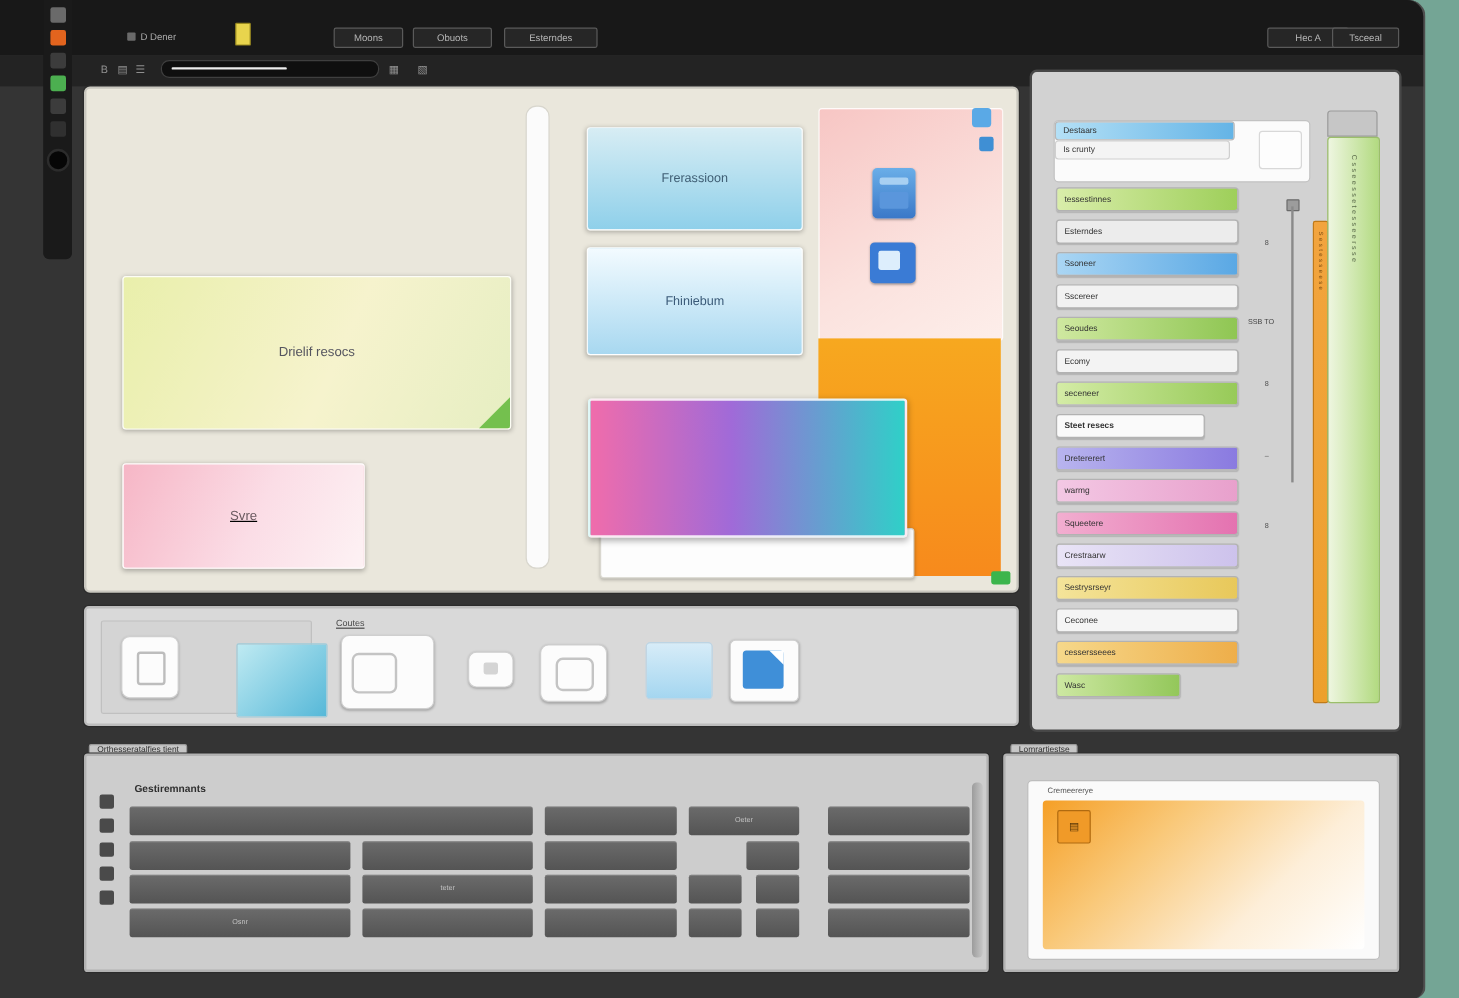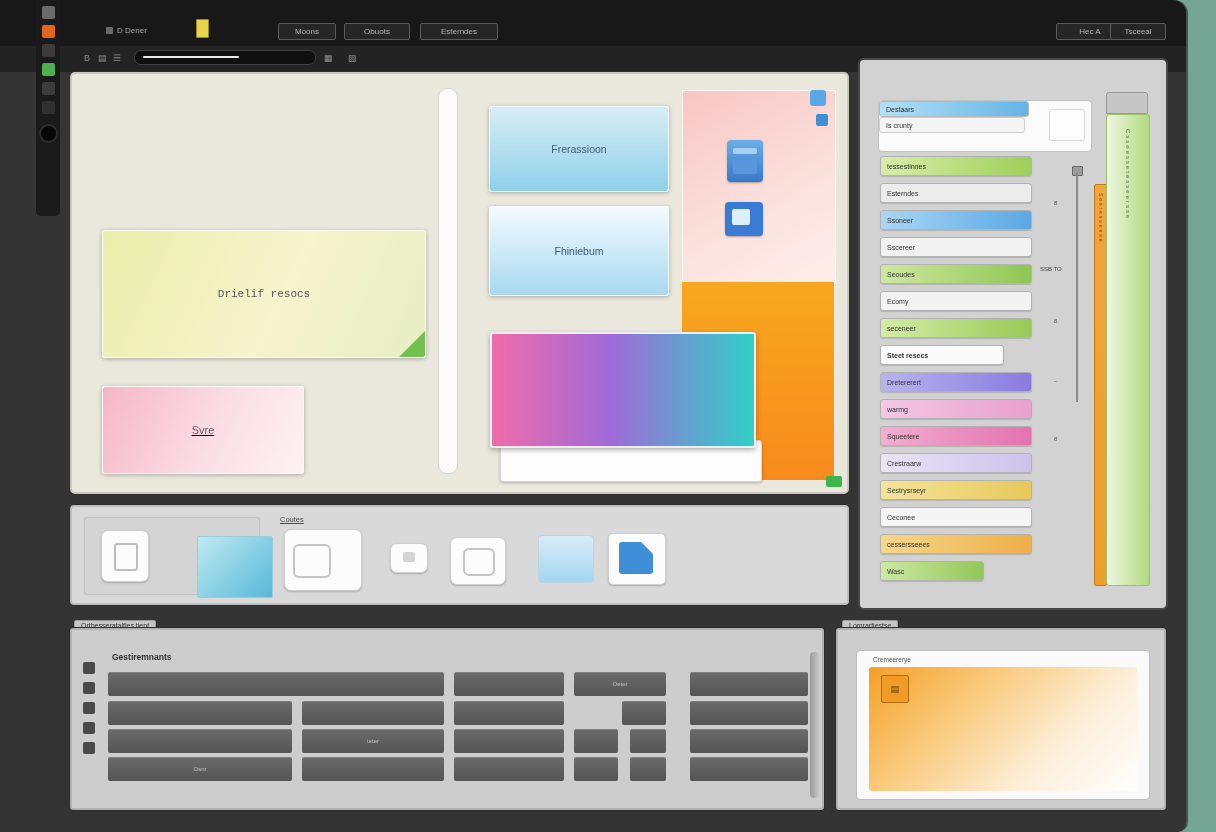--- a/index.html
+++ b/index.html
@@ -18,21 +18,21 @@
   .slider-line{position:absolute;left:8px;top:5px;width:96px;height:2px;background:#ececec;border-radius:1px;}
   
   .rail{position:absolute;left:36px;top:0;width:24px;height:216px;background:#1a1a1a;border-radius:0 0 5px 5px;}
   .rail-icon{width:13px;height:13px;border-radius:2px;margin:6px auto 0;}
   .rail-circle{width:15px;height:15px;border-radius:50%;background:#060606;border:2px solid #2c2c2c;margin:10px auto 0;}
   
   .canvas-frame{position:absolute;left:70px;top:72px;width:775px;height:418px;background:#eae7dc;border:2px solid #c9c7bf;border-radius:5px;box-shadow:0 0 0 1px #2c2c2c;}
   .card{position:absolute;border:1px solid rgba(255,255,255,.85);box-shadow:0 1px 4px rgba(0,0,0,.28);border-radius:3px;display:flex;align-items:center;justify-content:center;}
   .card-main{left:30px;top:32px;width:322px;height:112px;background:linear-gradient(110deg,#f5a24a 0%,#f6c76a 45%,#f7e9a0 100%);}
   .card-main span{font-size:21px;font-weight:bold;letter-spacing:2px;color:#3c3c50;}
-  .card-notes{left:30px;top:156px;width:322px;height:126px;background:linear-gradient(115deg,#e9efab 0%,#f6f3cd 55%,#e6eec2 100%);overflow:hidden;font-family:Liberation Mono, monospace;}
+  .card-notes{left:30px;top:156px;width:322px;height:126px;background:linear-gradient(115deg,#e9efab 0%,#f6f3cd 55%,#e6eec2 100%);overflow:hidden;}
   .card-notes span{font-size:11px;color:#55555f;}
   .fold{position:absolute;right:0;bottom:0;width:0;height:0;border-style:solid;border-width:0 0 26px 26px;border-color:transparent transparent #74c04e transparent;}
   .card-small{left:30px;top:312px;width:200px;height:86px;background:linear-gradient(115deg,#f6b6c6 0%,#fbdde6 55%,#fdf2f4 100%);text-decoration:underline;}
   .card-small span{font-size:11px;color:#6a5a60;}
   .card-topmid{left:417px;top:32px;width:178px;height:84px;background:linear-gradient(180deg,#d7edf4 0%,#8fd0ea 100%);}
   .card-topmid span{font-size:10.5px;color:#3f5e74;}
   .card-mid{left:417px;top:132px;width:178px;height:88px;background:linear-gradient(180deg,#f3fbff 0%,#a8d8f0 100%);}
   .card-mid span{font-size:10.5px;color:#3a5a78;}
   .scroll-strip{position:absolute;left:366px;top:14px;width:18px;height:384px;background:#fbfbfb;border:1px solid #d8d6cd;border-radius:9px;}
   .pink-panel{position:absolute;left:610px;top:16px;width:152px;height:192px;background:linear-gradient(150deg,#f7c6c4 0%,#fbe2de 60%,#fdeeea 100%);border:1px solid rgba(255,255,255,.8);border-radius:3px;}

